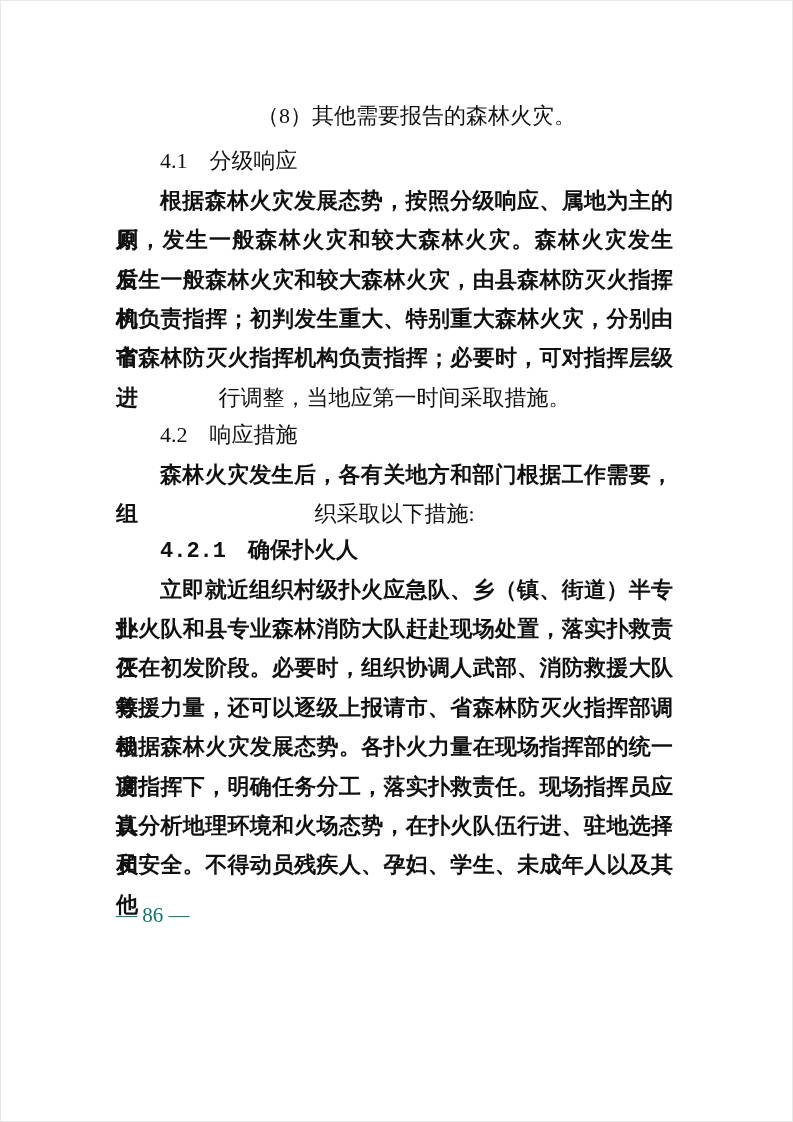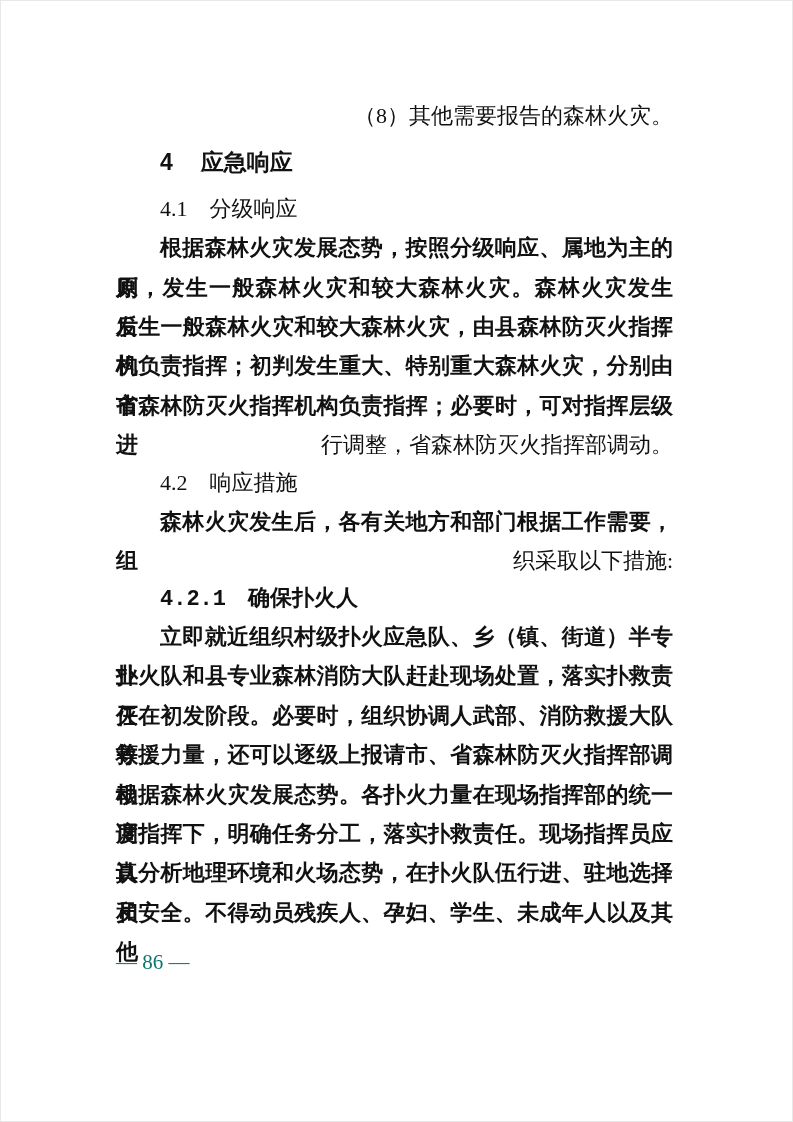--- a/index.html
+++ b/index.html
@@ -22,21 +22,21 @@
     position: absolute;
     left: 115px;
     top: 95px;
     width: 557px;
   }
   .line {
     height: 39.4px;
     line-height: 39.4px;
     font-size: 22px;
     color: #111111;
-    text-align: right;
+    text-align: center;
   }
   .line.full {
     text-align: justify;
     text-align-last: justify;
     font-weight: bold;
   }
   .line.indent {
     text-indent: 44px;
   }
   .heading-1 {
@@ -78,35 +78,32 @@
   }
 </style>
 </head>
 <body>
 
 <div class="page">
   <div class="text-block">
 
     <div class="line indent">（8）其他需要报告的森林火灾。</div>
 
-    <div class="heading-1">
-      <span class="num">4</span><span>应急响应</span>
-    </div>
 
     <div class="heading-2 h-41">
       <span class="num">4.1</span><span>分级响应</span>
     </div>
 
     <div class="para">
       <div class="line full indent">根据森林火灾发展态势，按照分级响应、属地为主的原</div>
       <div class="line full">则，发生一般森林火灾和较大森林火灾。森林火灾发生后，</div>
       <div class="line full">发生一般森林火灾和较大森林火灾，由县森林防灭火指挥机</div>
       <div class="line full">构负责指挥；初判发生重大、特别重大森林火灾，分别由市、</div>
       <div class="line full">省森林防灭火指挥机构负责指挥；必要时，可对指挥层级进</div>
-      <div class="line">行调整，省森林防灭火指挥部调动。</div>
+      <div class="line">行调整，当地应第一时间采取措施。</div>
     </div>
 
     <div class="heading-2 h-42">
       <span class="num">4.2</span><span>响应措施</span>
     </div>
 
     <div class="para">
       <div class="line full indent">森林火灾发生后，各有关地方和部门根据工作需要，组</div>
       <div class="line">织采取以下措施:</div>
     </div>

